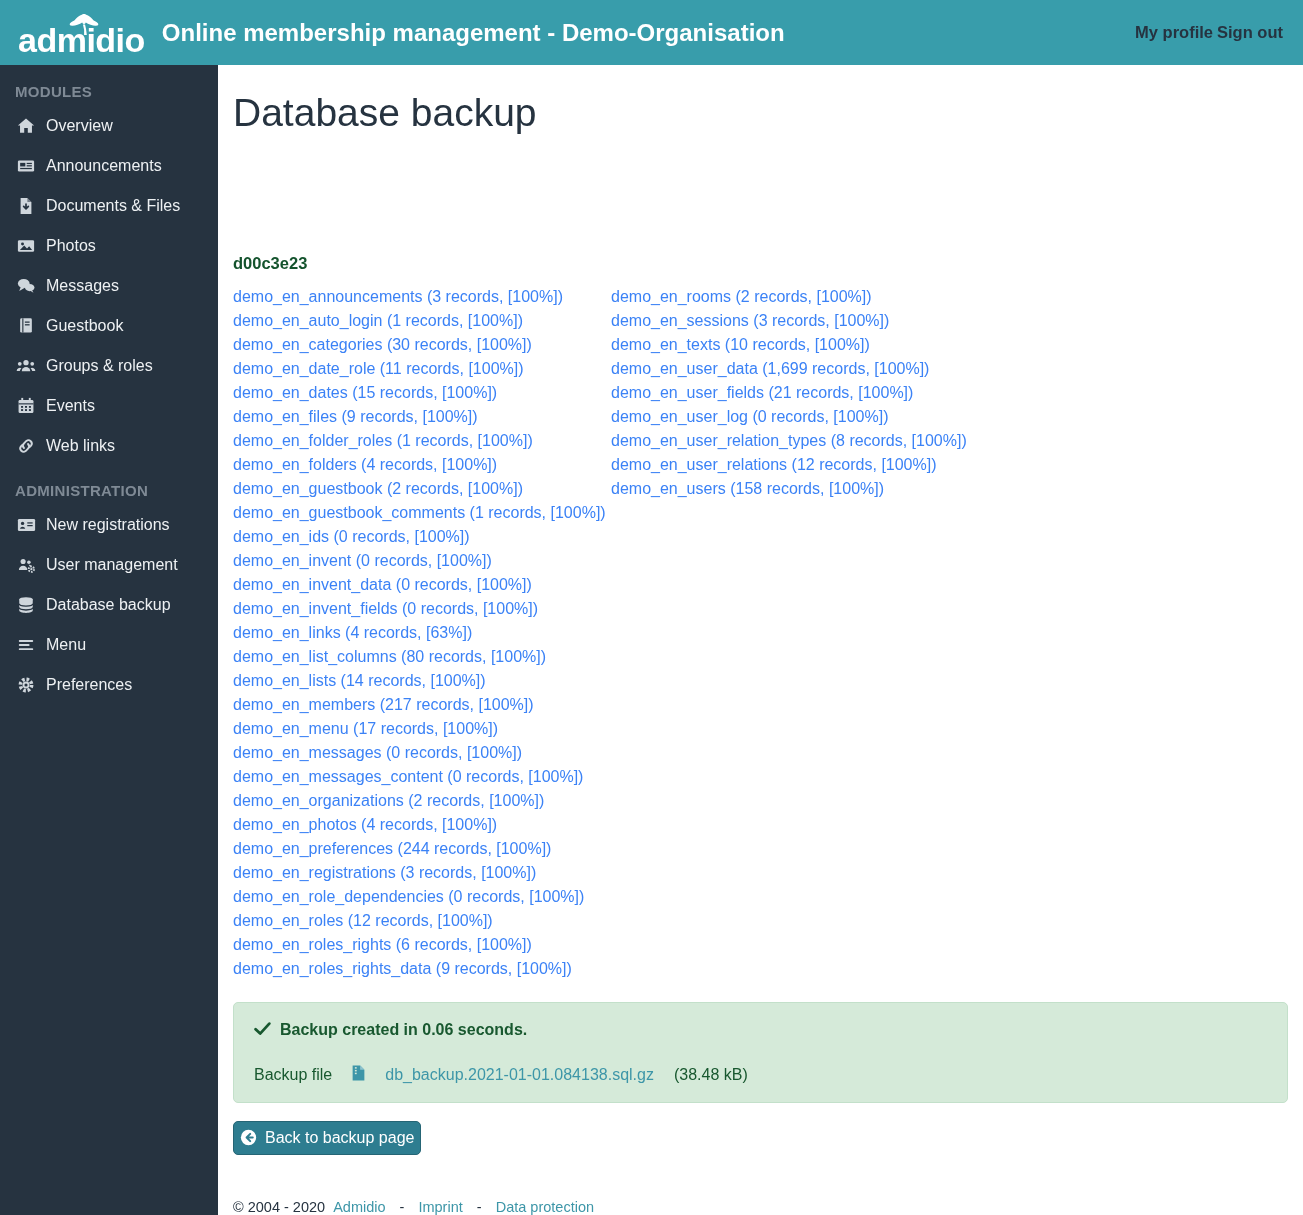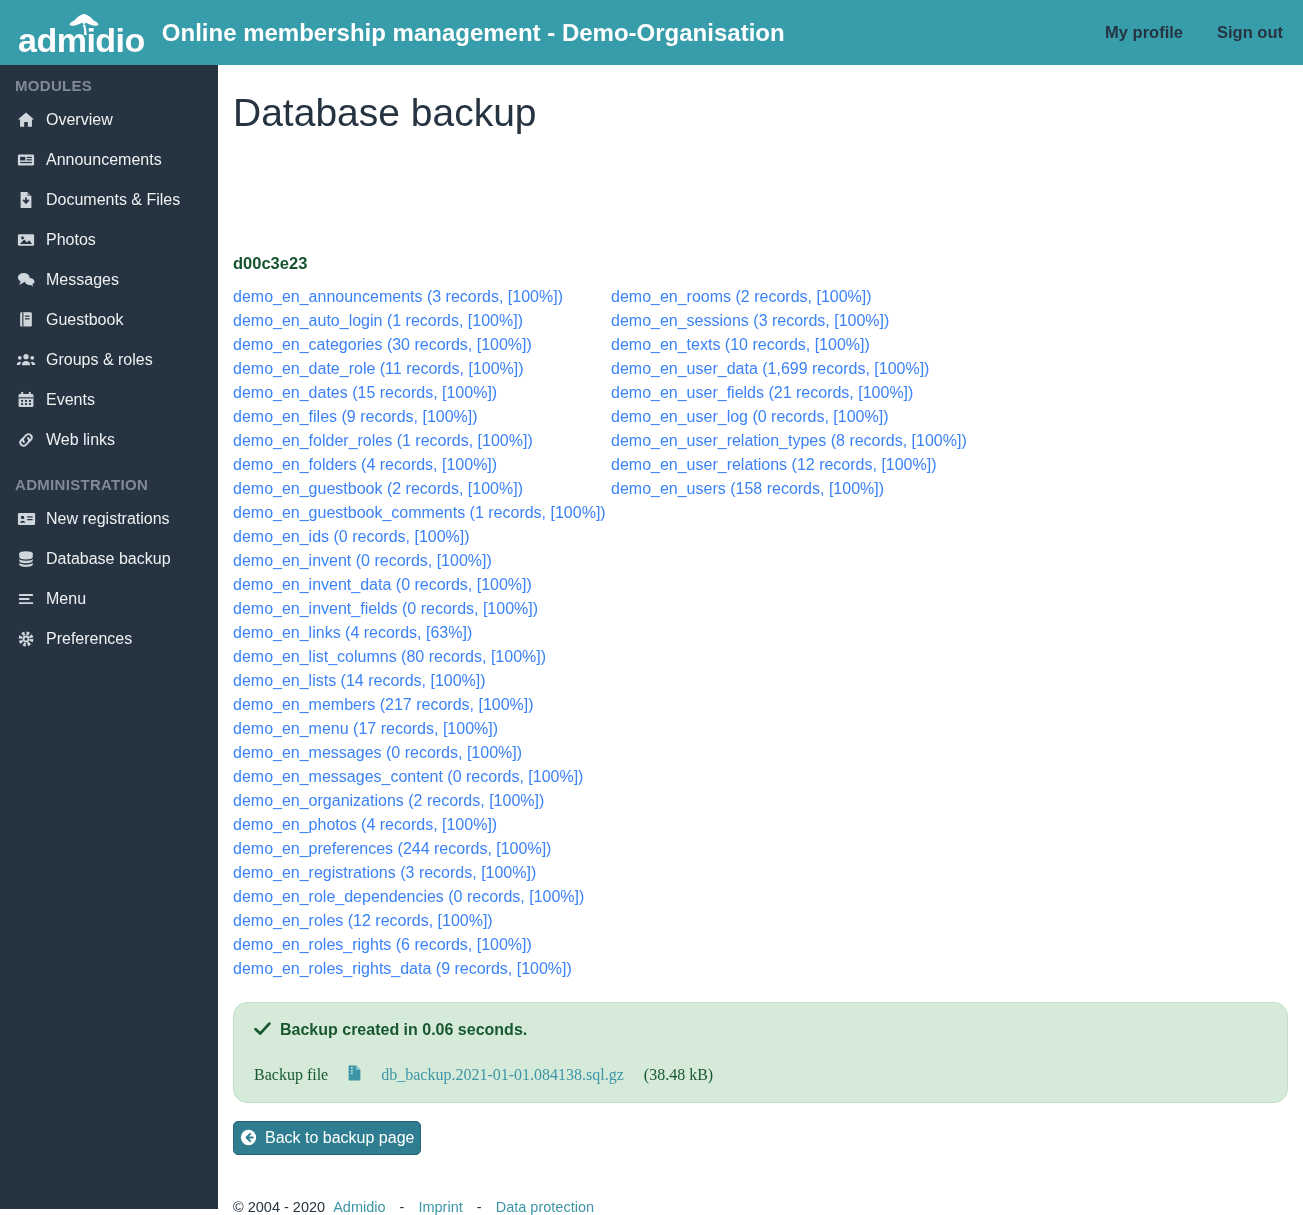--- a/index.html
+++ b/index.html
@@ -20,28 +20,28 @@
     color:#ffffff; font-size:34px; font-weight:700; letter-spacing:-0.5px;
     cursor:pointer; line-height:1; padding-top:14px;
   }
   .logo .palm { position:absolute; top:-2px; left:50px; }
   .app-title {
     margin-left:17px; color:#ffffff; font-size:24px; font-weight:700;
     white-space:nowrap;
     text-align:right;
   }
   .header-links {
-    margin-left:auto; margin-right:20px; display:flex; gap:34px;
+    margin-left:auto; margin-right:20px; display:flex; gap:4px;
   }
   .header-links a {
     color:#263340; font-weight:700; font-size:16.5px; text-decoration:none; cursor:pointer;
   }
   
   .sidebar {
-    position:absolute; top:59px; left:0; width:218px; height:1150px;
+    position:absolute; top:65px; left:0; width:218px; height:1150px;
     background:#263340; padding-top:2px;
   }
   .sb-heading {
     padding:16px 15px 6px 15px; color:#7f8a95; font-weight:700;
     font-size:15px; letter-spacing:0.3px;
   }
   .sb-item {
     display:flex; align-items:center; height:40px; padding-left:15px;
     color:#eef1f3; font-size:16px; text-decoration:none; cursor:pointer;text-align:right;
   }
@@ -53,24 +53,24 @@
   h1.page-heading {
     margin:25px 0 0 0; font-size:39px; font-weight:500; color:#263340; line-height:1.2;
   }
   .backup-id { margin-top:117px; font-weight:700; font-size:16.5px; color:#14532d; }
   .tables { display:flex; margin-top:12px; }
   .tables ul { list-style:none; margin:0; padding:0; font-size:16px; line-height:24px; color:#3b82f6; }
   .tables ul.col-left { width:378px; flex:none; }
   
   .alert-success {
     margin-top:21px; background:#d5ead9; border:1px solid #c3e0ca;
-    border-radius:14px; padding:17px 20px; color:#18582f; font-size:16px;text-align:center;
+    border-radius:5px; padding:17px 20px; color:#18582f; font-size:16px;text-align:center;
   }
   .alert-line1 { display:flex; align-items:center; gap:9px; font-weight:700; }
-  .alert-line2 { margin-top:24px; display:flex; align-items:center; gap:20px;font-family:Liberation Serif, serif; }
+  .alert-line2 { margin-top:24px; display:flex; align-items:center; gap:20px; }
   .alert-line2 a { color:#3d96a8; text-decoration:none; cursor:pointer; }
   
   .back-btn {
     margin-top:18px; display:inline-flex; align-items:center; gap:8px;
     background:#2e7d90; border:1px solid #256575; border-radius:5px;
     color:#ffffff; font-size:16px; font-family:inherit; padding:7px 6px; cursor:pointer;
   }
   
   .page-footer { margin-top:44px; font-size:14.5px; color:#263340; }
   .page-footer a { color:#3d96a8; text-decoration:none; cursor:pointer; margin:0 4px; }
@@ -218,20 +218,35 @@
       <span class="sb-icon">
         <svg width="19" height="18" viewBox="0 0 17 16">
           <rect x="0.8" y="2.6" width="15.4" height="10.8" rx="1.2" fill="#cfd6dc"></rect>
           <circle cx="5" cy="6.6" r="1.5" fill="#263340"></circle>
           <path d="M2.6 11.4 a2.5 2.5 0 0 1 4.8 0 z" fill="#263340"></path>
           <rect x="9.2" y="5.6" width="4.8" height="1.1" fill="#263340"></rect>
           <rect x="9.2" y="8" width="4.8" height="1.1" fill="#263340"></rect>
         </svg>
       </span>
       <span>New registrations</span>
+    </a>
+    <a class="sb-item">
+      <span class="sb-icon">
+        <svg width="20" height="18" viewBox="0 0 18 16">
+          <g fill="#cfd6dc">
+            <circle cx="6.4" cy="4.8" r="2.3"></circle>
+            <path d="M2.6 12.4 a3.8 3.8 0 0 1 7.6 0 z"></path>
+            <circle cx="11.6" cy="5.6" r="1.6"></circle>
+            <path d="M13.9 9 a2.8 2.8 0 0 0-2.6-1.2 a4.8 4.8 0 0 1 1 1.6 z"></path>
+          </g>
+          <circle cx="13.8" cy="11.8" r="2.4" fill="none" stroke="#cfd6dc" stroke-width="1.7" stroke-dasharray="1.5 1"></circle>
+          <circle cx="13.8" cy="11.8" r="1" fill="#cfd6dc"></circle>
+        </svg>
+      </span>
+      <span>User management</span>
     </a>
     <a class="sb-item">
       <span class="sb-icon">
         <svg width="18" height="18" viewBox="0 0 16 16">
           <path fill="#cfd6dc" d="M2 3.1 v9.8 c0 1.2 2.7 2.1 6 2.1 s6-0.9 6-2.1 V3.1 z"></path>
           <ellipse cx="8" cy="3.1" rx="6" ry="2.1" fill="#cfd6dc"></ellipse>
           <path d="M2 6.9 c0 1.2 2.7 2.1 6 2.1 s6-0.9 6-2.1" stroke="#263340" stroke-width="1.2" fill="none"></path>
           <path d="M2 10.3 c0 1.2 2.7 2.1 6 2.1 s6-0.9 6-2.1" stroke="#263340" stroke-width="1.2" fill="none"></path>
         </svg>
       </span>

